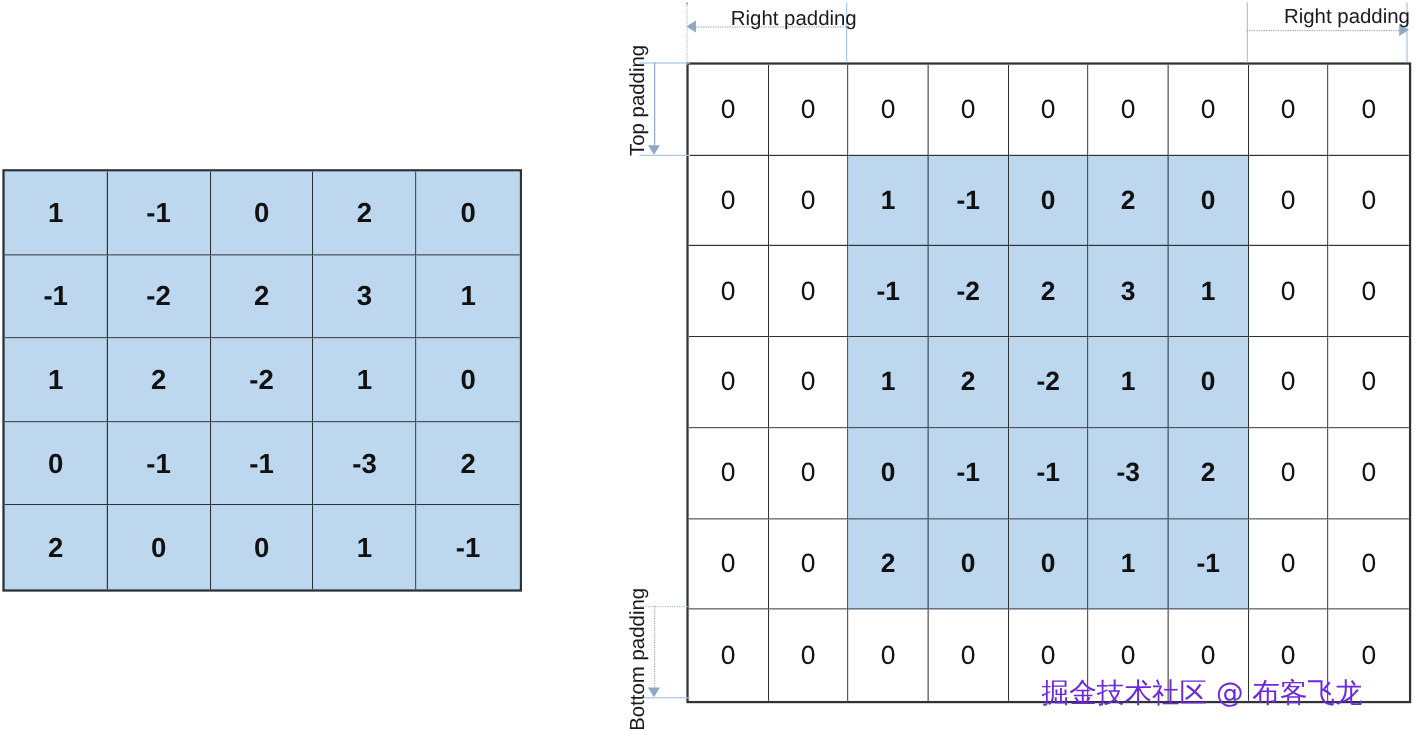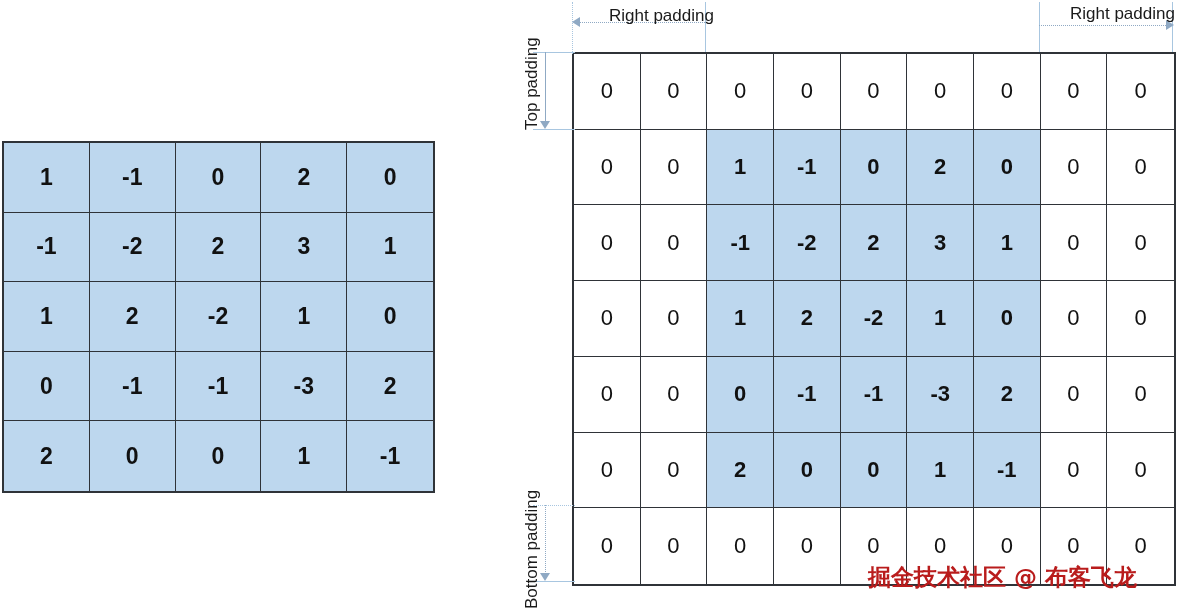--- a/index.html
+++ b/index.html
@@ -107,24 +107,23 @@
     border-left:5px solid transparent;
     border-right:5px solid transparent;
     border-top:8px solid #8fa9c4;
   }
 
   
   #watermark{
     position:absolute;
     left:868px;top:562px;
     font-size:23px;
-    color:#b91c1c;
+    color:#6d28d9;
     white-space:nowrap;
     font-family:"DejaVu Sans", sans-serif;
-    font-weight:bold;
   }
 </style>
 </head>
 <body>
 
 <div class="grid" id="source-matrix">
     <div class="cell">1</div>
     <div class="cell">-1</div>
     <div class="cell">0</div>
     <div class="cell">2</div>

